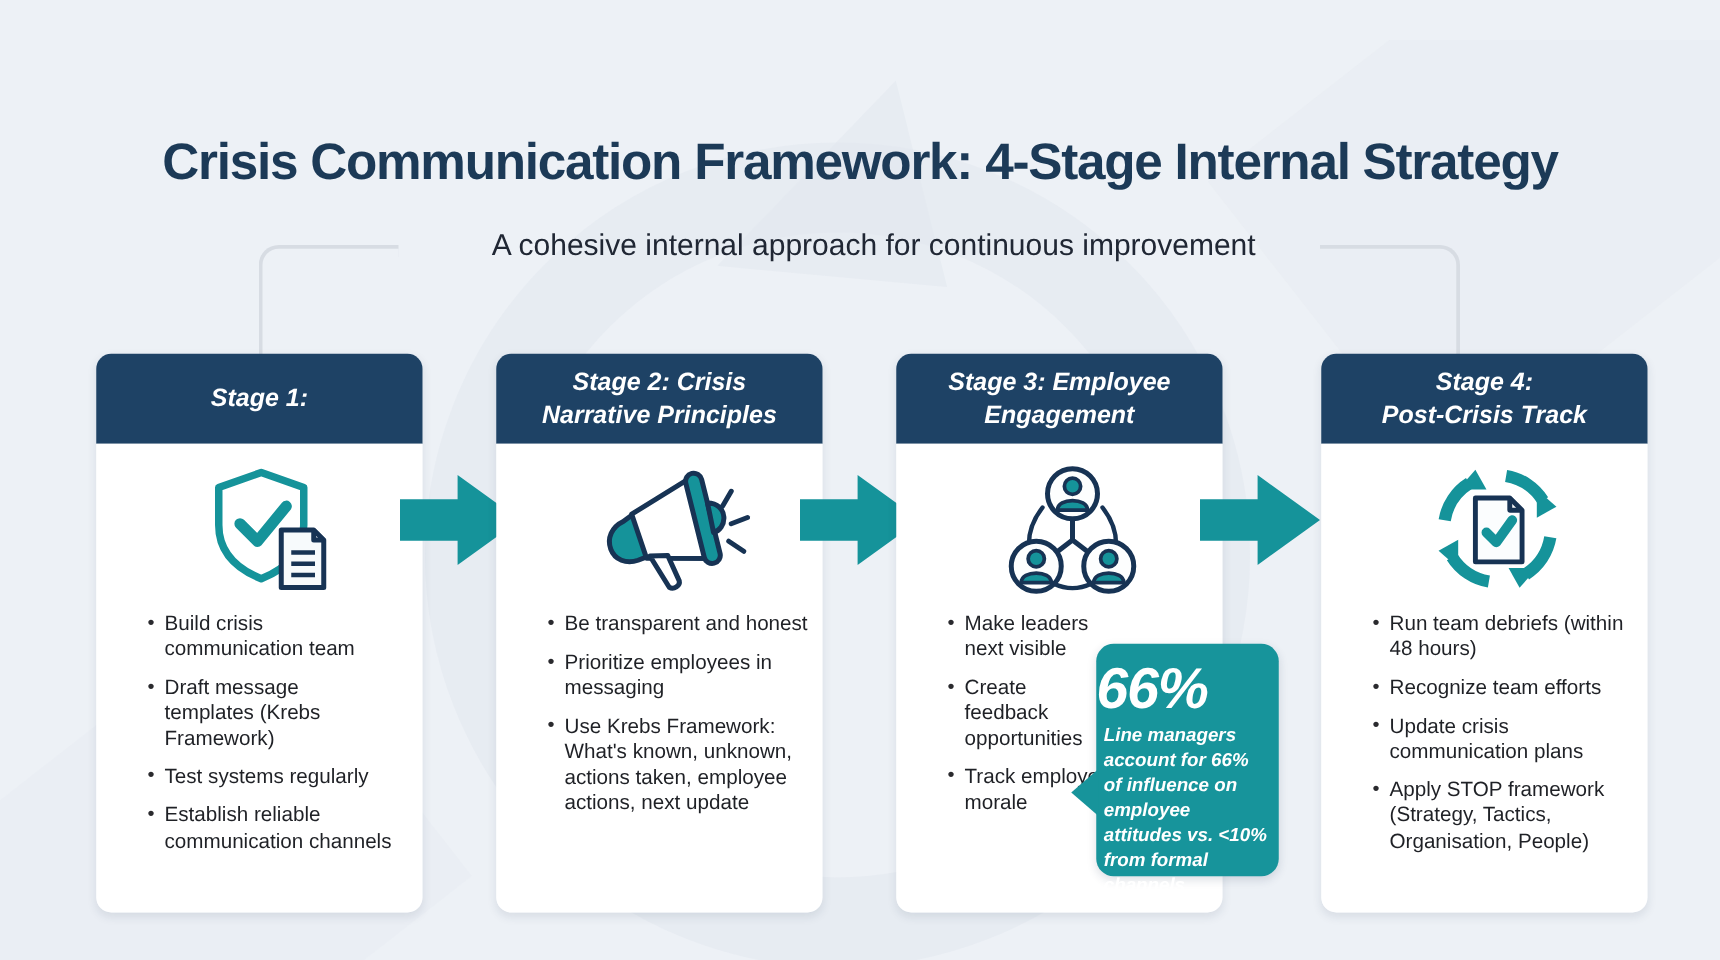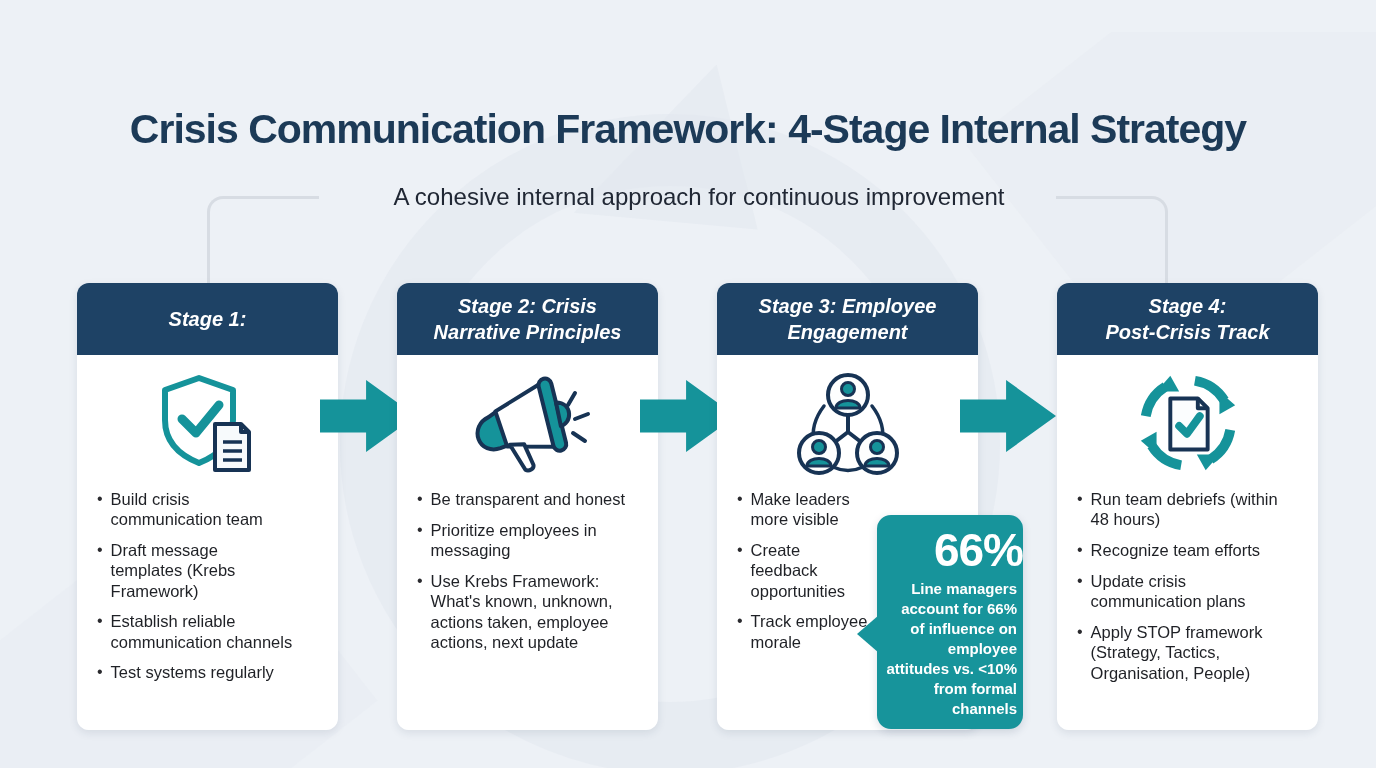--- a/index.html
+++ b/index.html
@@ -23,37 +23,37 @@
 
   .bracket{position:absolute;top:164px;height:88px;width:112px;}
   .bracket.left{left:207px;border-top:3px solid var(--connector);border-left:3px solid var(--connector);border-top-left-radius:16px;}
   .bracket.right{left:1056px;border-top:3px solid var(--connector);border-right:3px solid var(--connector);border-top-right-radius:16px;}
 
   .card{position:absolute;top:251px;width:261px;height:447px;border-radius:12px;box-shadow:0 3px 8px rgba(30,50,80,.10);}
   .card1{left:77px;} .card2{left:397px;} .card3{left:717px;} .card4{left:1057px;}
   .card-header{height:72px;background:var(--navy);border-radius:12px 12px 0 0;color:#fff;
     display:flex;flex-direction:column;justify-content:center;align-items:center;
     font-size:20px;font-weight:700;line-height:1.3;text-align:center;font-style:italic;}
-  .card-body{height:375px;background:var(--card);border-radius:0 0 12px 12px;padding-top:12px;}
+  .card-body{height:375px;background:var(--card);border-radius:0 0 12px 12px;padding-top:12px;padding-left:21px;}
   .icon-wrap{height:112px;display:flex;align-items:center;justify-content:center;}
 
   ul.bullets{list-style:none;padding:10px 10px 0 20px;}
   ul.bullets li{display:flex;margin-bottom:10px;font-size:16.5px;line-height:1.24;color:var(--text);}
   ul.bullets li::before{content:"\2022";margin-right:8px;color:#2a2a2e;font-size:16px;line-height:1.3;}
   .card1 ul.bullets li span{max-width:182px;}
   .card2 ul.bullets li span{max-width:200px;}
   .card3 ul.bullets li span{max-width:118px;}
   .card4 ul.bullets li span{max-width:200px;}
 
   .flow-arrow{position:absolute;top:348px;width:96px;height:72px;background:var(--teal);
     clip-path:polygon(0% 27%,48% 27%,48% 0%,100% 50%,48% 100%,48% 73%,0% 73%);}
   .arrow1{left:320px;} .arrow2{left:640px;} .arrow3{left:960px;}
 
-  .callout{position:absolute;left:877px;top:483px;width:146px;height:214px;background:var(--callout);
-    border-radius:14px;color:#fff;text-align:right;box-shadow:0 3px 8px rgba(30,50,80,.15);z-index:5;}
+  .callout{position:absolute;left:877px;top:483px;width:146px;height:186px;background:var(--callout);
+    border-radius:14px;color:#fff;text-align:left;box-shadow:0 3px 8px rgba(30,50,80,.15);z-index:5;font-style:italic;}
   .callout-tail{position:absolute;left:-20px;top:100px;width:0;height:0;
     border-top:19px solid transparent;border-bottom:19px solid transparent;border-right:22px solid var(--callout);}
   .stat{font-size:46px;font-weight:700;margin-top:8px;letter-spacing:-1px;}
   .stat-text{font-size:15px;font-weight:700;line-height:1.33;padding:2px 6px 0 6px;}
 </style>
 </head>
 <body>
 
 <div class="canvas">
 
@@ -85,24 +85,24 @@
         </svg>
       </div>
       <ul class="bullets">
         <li>
             <span>Build crisis communication team</span>
           </li>
         <li>
             <span>Draft message templates (Krebs Framework)</span>
           </li>
         <li>
+            <span>Test systems regularly</span>
+          </li>
+        <li>
             <span>Establish reliable communication channels</span>
-          </li>
-        <li>
-            <span>Test systems regularly</span>
           </li>
       </ul>
     </div>
   </section>
 
   <div class="flow-arrow arrow1"></div>
 
   <section class="card card2">
     <header class="card-header">
       <div>Stage 2: Crisis</div>
@@ -163,21 +163,21 @@
           </g>
           <g>
             <circle cx="89" cy="83" r="20" fill="#fdfefe" stroke="#173354" stroke-width="4"></circle>
             <circle cx="89" cy="77" r="6.5" fill="#15939a" stroke="#173354" stroke-width="3"></circle>
             <path d="M77 96 C77 86 101 86 101 96 Z" fill="#15939a" stroke="#173354" stroke-width="3"></path>
           </g>
         </svg>
       </div>
       <ul class="bullets">
         <li>
-            <span>Make leaders more visible</span>
+            <span>Make leaders next visible</span>
           </li>
         <li>
             <span>Create feedback opportunities</span>
           </li>
         <li>
             <span>Track employee morale</span>
           </li>
       </ul>
     </div>
   </section>

